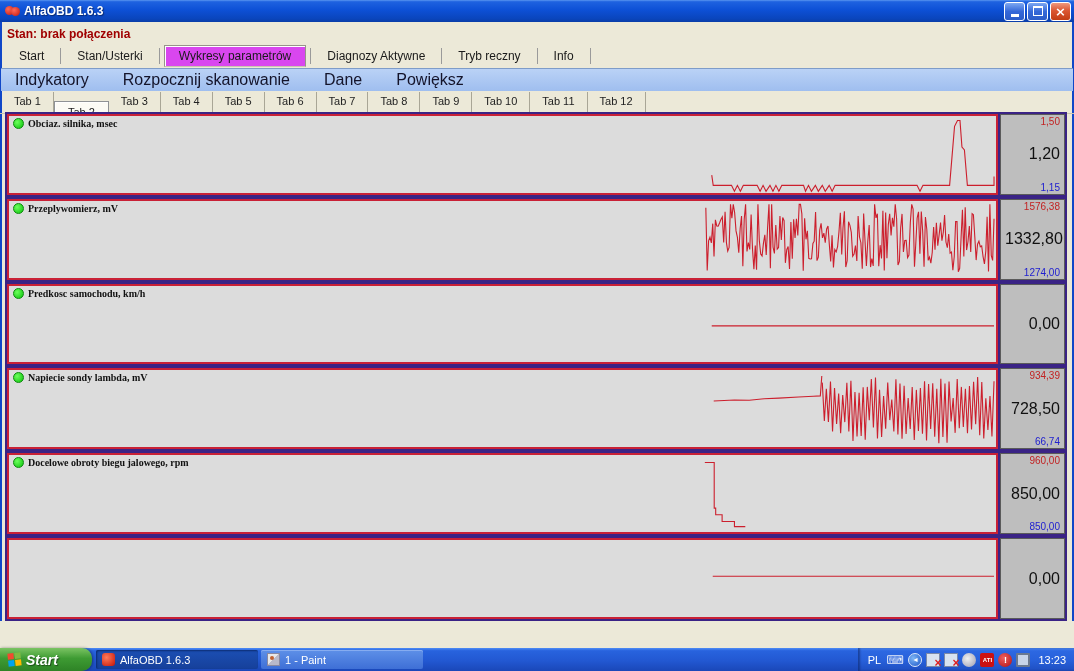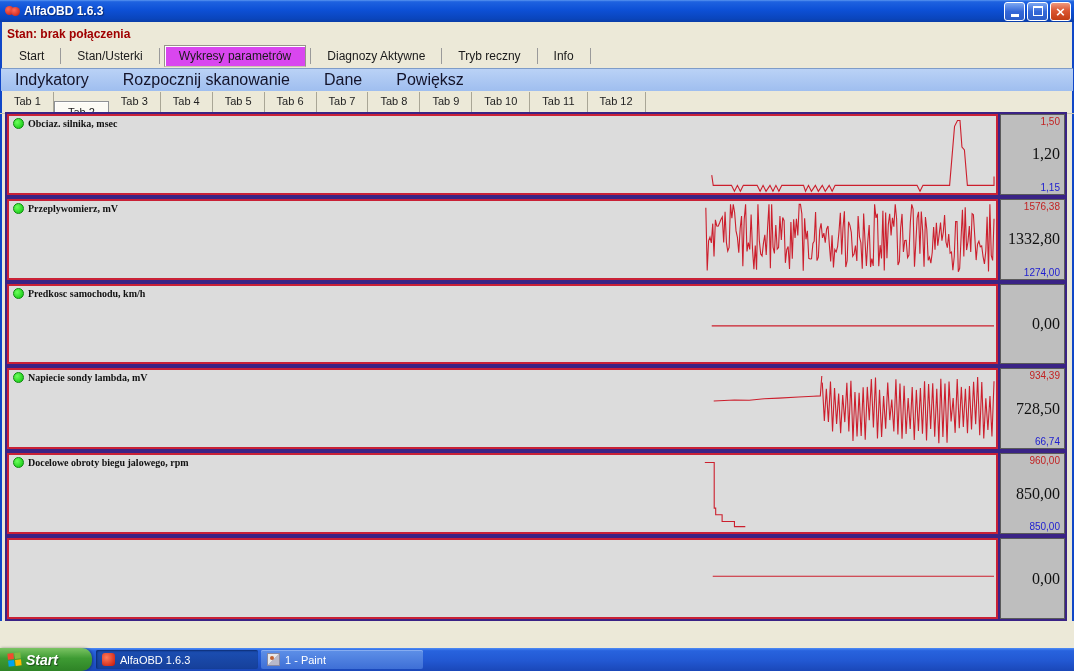--- a/index.html
+++ b/index.html
@@ -47,21 +47,21 @@
   .chart svg{position:absolute;left:2px;top:2px;width:calc(100% - 4px);height:calc(100% - 4px);}
   .panel-head{position:absolute;left:6px;top:4px;display:flex;align-items:center;gap:4px;}
   .dot{width:9px;height:9px;border-radius:50%;background:radial-gradient(circle at 35% 35%,#6CFF5C,#0BC20B);
     border:1px solid #0A8A0A;flex:none;}
   .plabel{font-family:"Liberation Serif","DejaVu Serif",serif;font-weight:bold;font-size:10px;color:#111;}
   .valuebox{width:67px;flex:none;background:#BEBEBE;border:2px solid #3A2385;border-left:none;
     box-shadow:inset 0 0 0 1px #5A5A5A;display:flex;flex-direction:column;justify-content:space-between;
     padding:2px 5px;box-sizing:border-box;text-align:right;gap:16px;}
   .vmax{font-size:10px;color:#C22222;height:11px;}
   .vmin{font-size:10px;color:#2020D0;height:11px;}
-  .vcur{font-size:16px;color:#101010;letter-spacing:0px;font-family:Liberation Serif, serif;}
+  .vcur{font-size:16px;color:#101010;letter-spacing:0px;}
   
   .bottomstrip{position:absolute;left:0;right:0;top:621px;height:27px;background:#ECE9D8;}
   .taskbar{position:absolute;left:0;right:0;bottom:0;height:23px;display:flex;align-items:stretch;
     background:linear-gradient(180deg,#4E8CF5 0%,#2863DE 12%,#2258D2 55%,#1A47B8 100%);}
   .startbtn{width:92px;flex:none;display:flex;align-items:center;gap:5px;padding:0 10px 0 8px;box-sizing:border-box;
     background:linear-gradient(180deg,#7BC463 0%,#3E9B33 45%,#2E8326 100%);
     border-radius:0 10px 10px 0;box-shadow:1px 0 3px rgba(0,0,0,.4);}
   .startflag{width:13px;height:13px;display:grid;grid-template-columns:6px 6px;grid-template-rows:6px 6px;gap:1px;transform:rotate(-6deg);}
   .startflag i{display:block;}
   .startflag i:nth-child(1){background:#F14B30;}.startflag i:nth-child(2){background:#7FBB42;}
@@ -274,14 +274,28 @@
     <div class="taskbtns" id="taskbtns">
         <div class="taskbtn active">
           <span class="tb-icon alfa"></span>
           <span>AlfaOBD 1.6.3</span>
         </div>
         <div class="taskbtn">
           <span class="tb-icon paint"></span>
           <span>1 - Paint</span>
         </div>
       </div>
+    <div class="tray">
+      <span class="lang">PL</span>
+      <span class="kbd">⌨</span>
+      <span id="trayicons" style="display:flex;gap:4px;align-items:center;">
+          <span class="trayicon chev">◂</span>
+          <span class="trayicon net"></span>
+          <span class="trayicon net"></span>
+          <span class="trayicon vol"></span>
+          <span class="trayicon ati">ATI</span>
+          <span class="trayicon sec">!</span>
+          <span class="trayicon disp"></span>
+        </span>
+      <span class="clock">13:23</span>
+    </div>
   </div>
 </div>
 
 </body></html>

